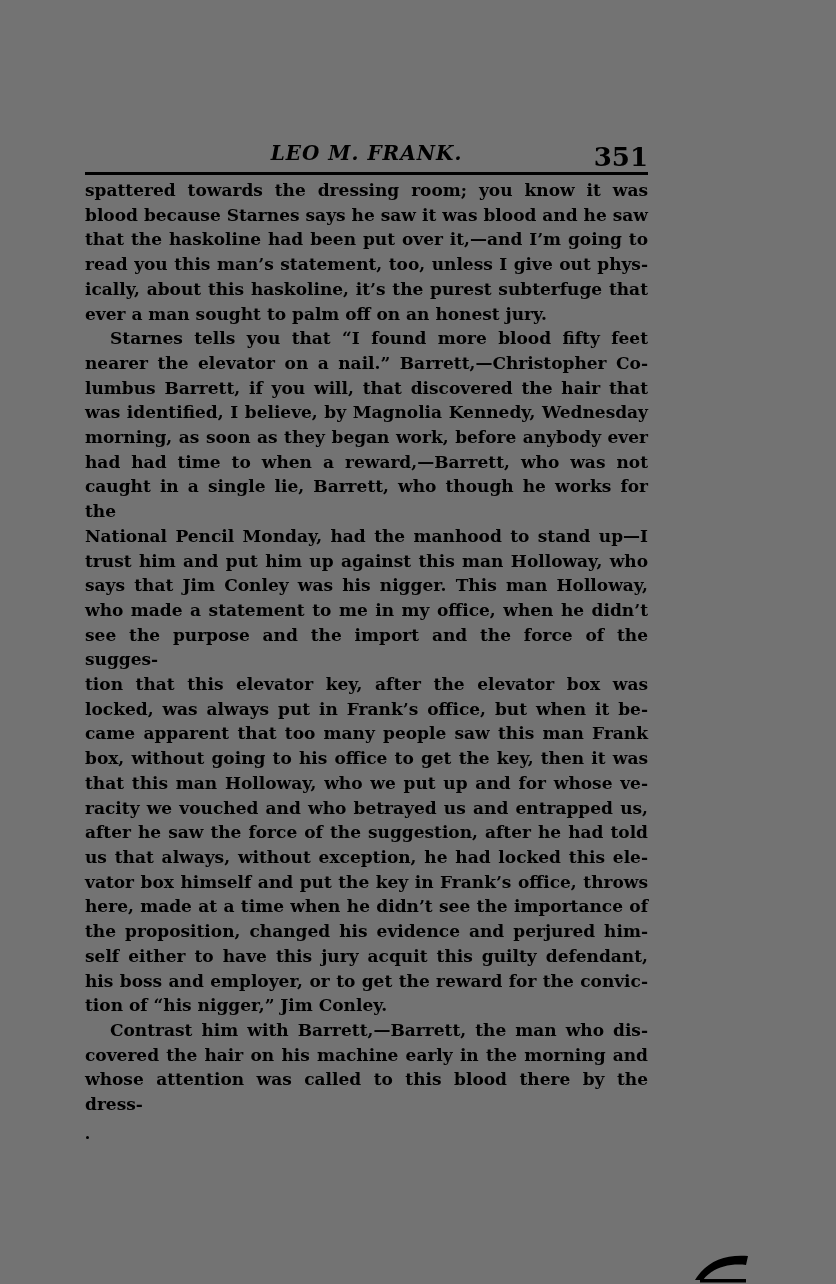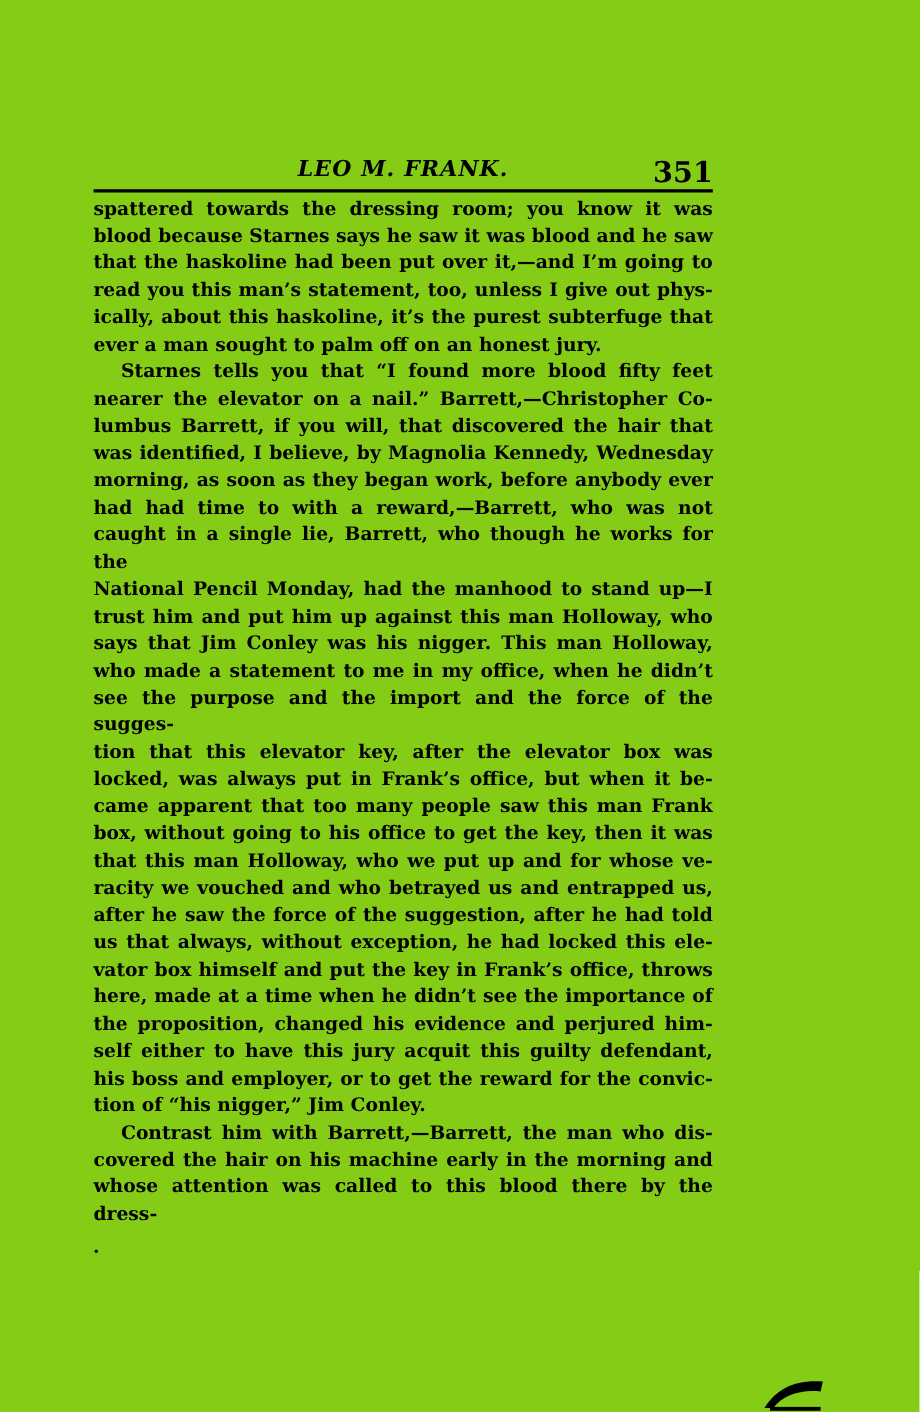--- a/index.html
+++ b/index.html
@@ -4,21 +4,21 @@
 <style>
   html, body {
     margin: 0;
     padding: 0;
     background: #ffffff;
   }
   .page {
     position: relative;
     width: 836px;
     height: 1284px;
-    background: #84cc16;
+    background: #737373;
     overflow: hidden;
     font-family: "DejaVu Serif", serif;
     color: #000000;
   }
   .column {
     position: absolute;
     left: 85px;
     top: 0;
     width: 563px;
   }
@@ -104,21 +104,21 @@
         <div class="line">blood because Starnes says he saw it was blood and he saw</div>
         <div class="line">that the haskoline had been put over it,—and I’m going to</div>
         <div class="line">read you this man’s statement, too, unless I give out phys-</div>
         <div class="line">ically, about this haskoline, it’s the purest subterfuge that</div>
         <div class="line endline">ever a man sought to palm off on an honest jury.</div>
         <div class="line indent">Starnes tells you that “I found more blood fifty feet</div>
         <div class="line">nearer the elevator on a nail.”  Barrett,—Christopher Co-</div>
         <div class="line">lumbus Barrett, if you will, that discovered the hair that</div>
         <div class="line">was identified, I believe, by Magnolia Kennedy, Wednesday</div>
         <div class="line">morning, as soon as they began work, before anybody ever</div>
-        <div class="line">had had time to with a reward,—Barrett, who was not</div>
+        <div class="line">had had time to when a reward,—Barrett, who was not</div>
         <div class="line">caught in a single lie, Barrett, who though he works for the</div>
         <div class="line">National Pencil Monday, had the manhood to stand up—I</div>
         <div class="line">trust him and put him up against this man Holloway, who</div>
         <div class="line">says that Jim Conley was his nigger.  This man Holloway,</div>
         <div class="line">who made a statement to me in my office, when he didn’t</div>
         <div class="line">see the purpose and the import and the force of the sugges-</div>
         <div class="line">tion that this elevator key, after the elevator box was</div>
         <div class="line">locked, was always put in Frank’s office, but when it be-</div>
         <div class="line">came apparent that too many people saw this man Frank</div>
         <div class="line">box, without going to his office to get the key, then it was</div>

